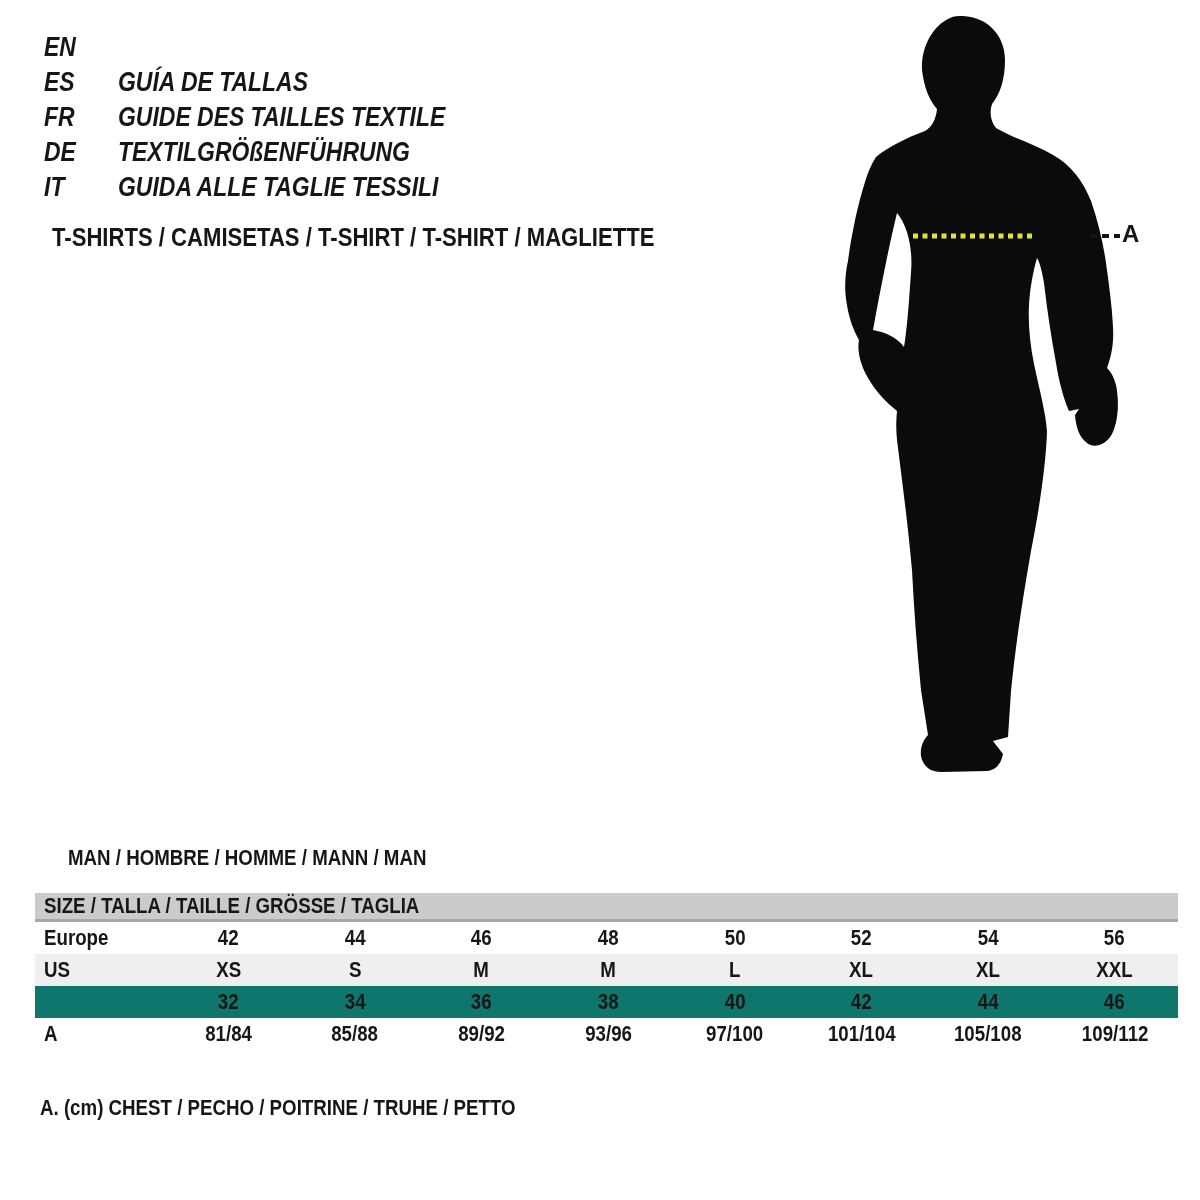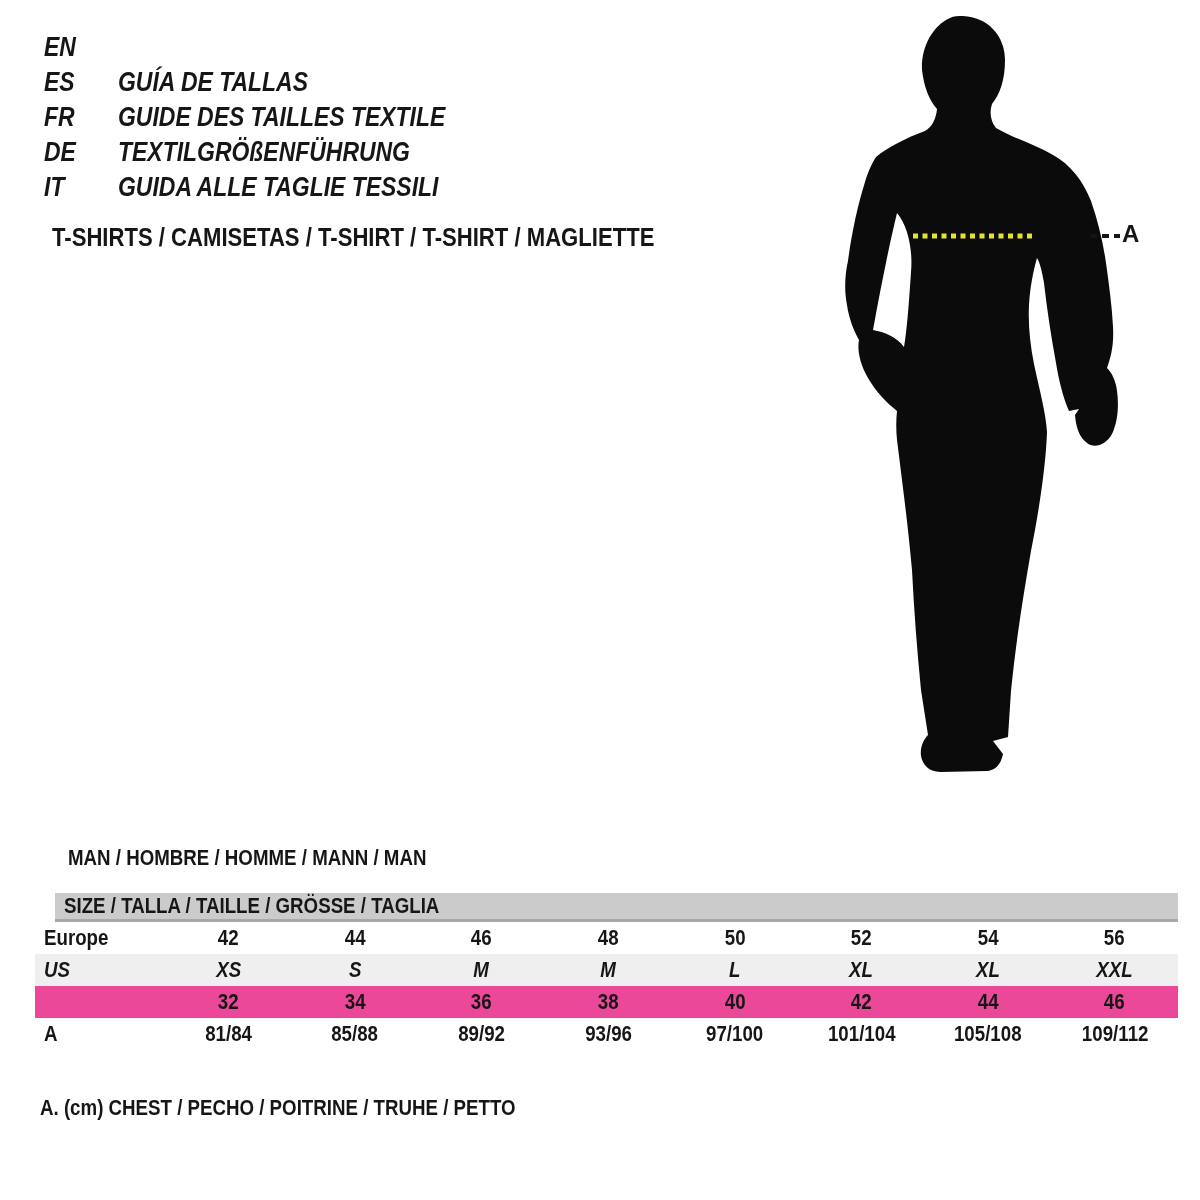--- a/index.html
+++ b/index.html
@@ -21,21 +21,21 @@
 
   #figure-svg { position:absolute; left:0; top:0; }
 
   #a-label { position:absolute; left:1122px; top:220px; font-size:24px; }
 
   #man-title { position:absolute; left:44px; top:845px; font-size:22px;margin-left:24px; }
 
   #size-table { position:absolute; left:35px; top:893px; width:1143px; }
   .t-header {
     height:29px; border-bottom:3px solid #a8a8a8; font-size:22px;
-    display:flex; align-items:center; padding-left:9px; box-sizing:border-box;margin-left:20px;
+    display:flex; align-items:center; padding-left:9px; box-sizing:border-box;
   }
   .t-row   { height:32px; display:flex; align-items:center; font-size:22px; }
   .t-label { width:121px; padding-left:9px; box-sizing:content-box; }
   .t-cell  { flex:1; text-align:center; }
 
   #footnote { position:absolute; left:40px; top:1095px; font-size:22px; }
 </style>
 </head>
 <body>
 
@@ -134,32 +134,32 @@
         <div class="t-label"><span class="cx">Europe</span></div>
         <div class="t-cell"><span class="cxc">42</span></div>
         <div class="t-cell"><span class="cxc">44</span></div>
         <div class="t-cell"><span class="cxc">46</span></div>
         <div class="t-cell"><span class="cxc">48</span></div>
         <div class="t-cell"><span class="cxc">50</span></div>
         <div class="t-cell"><span class="cxc">52</span></div>
         <div class="t-cell"><span class="cxc">54</span></div>
         <div class="t-cell"><span class="cxc">56</span></div>
       </div>
-      <div class="t-row" style="background: rgb(239, 239, 239); font-style: italic;">
+      <div class="t-row" style="background: rgb(239, 239, 239);">
         <div class="t-label"><span class="cx">US</span></div>
         <div class="t-cell"><span class="cxc">XS</span></div>
         <div class="t-cell"><span class="cxc">S</span></div>
         <div class="t-cell"><span class="cxc">M</span></div>
         <div class="t-cell"><span class="cxc">M</span></div>
         <div class="t-cell"><span class="cxc">L</span></div>
         <div class="t-cell"><span class="cxc">XL</span></div>
         <div class="t-cell"><span class="cxc">XL</span></div>
         <div class="t-cell"><span class="cxc">XXL</span></div>
       </div>
-      <div class="t-row" style="background: #ec4899;">
+      <div class="t-row" style="background: #0f766e;">
         <div class="t-label"><span class="cx"></span></div>
         <div class="t-cell"><span class="cxc">32</span></div>
         <div class="t-cell"><span class="cxc">34</span></div>
         <div class="t-cell"><span class="cxc">36</span></div>
         <div class="t-cell"><span class="cxc">38</span></div>
         <div class="t-cell"><span class="cxc">40</span></div>
         <div class="t-cell"><span class="cxc">42</span></div>
         <div class="t-cell"><span class="cxc">44</span></div>
         <div class="t-cell"><span class="cxc">46</span></div>
       </div>

